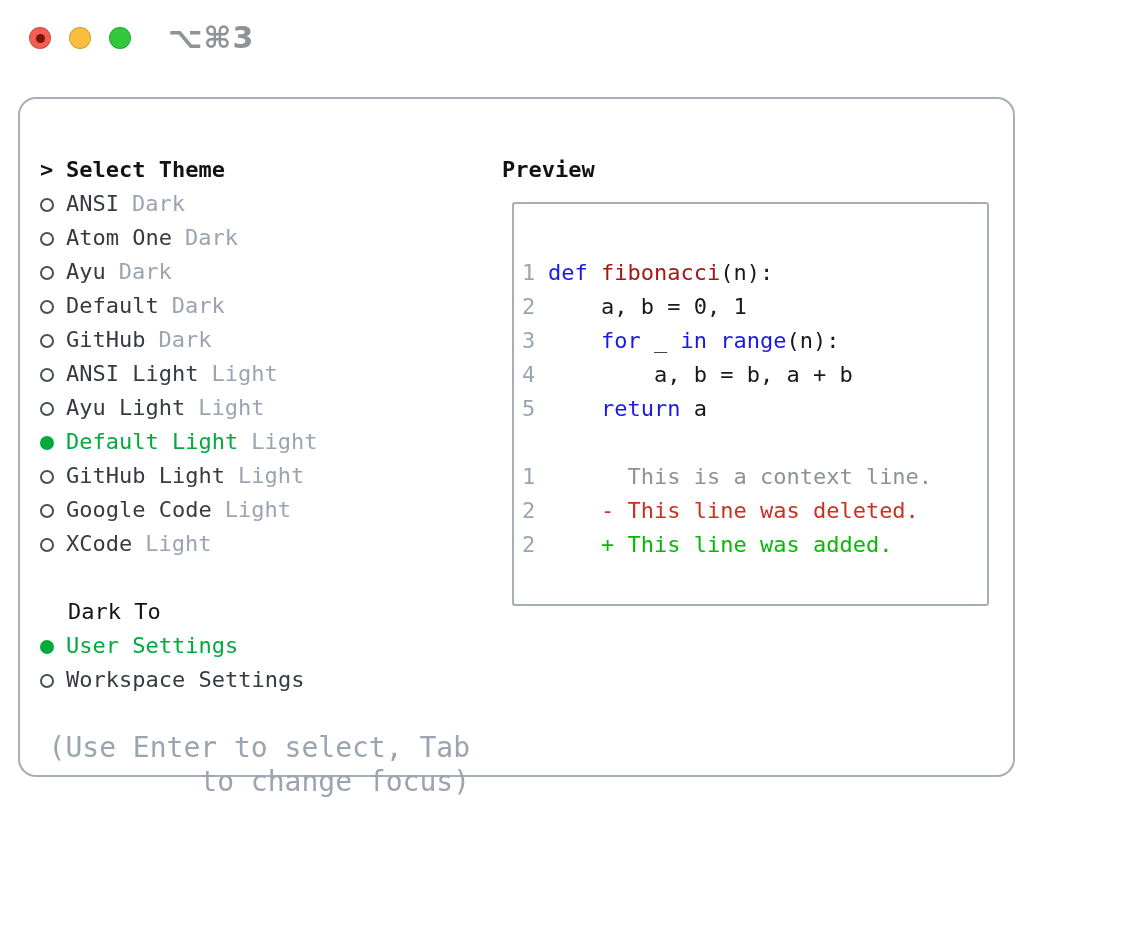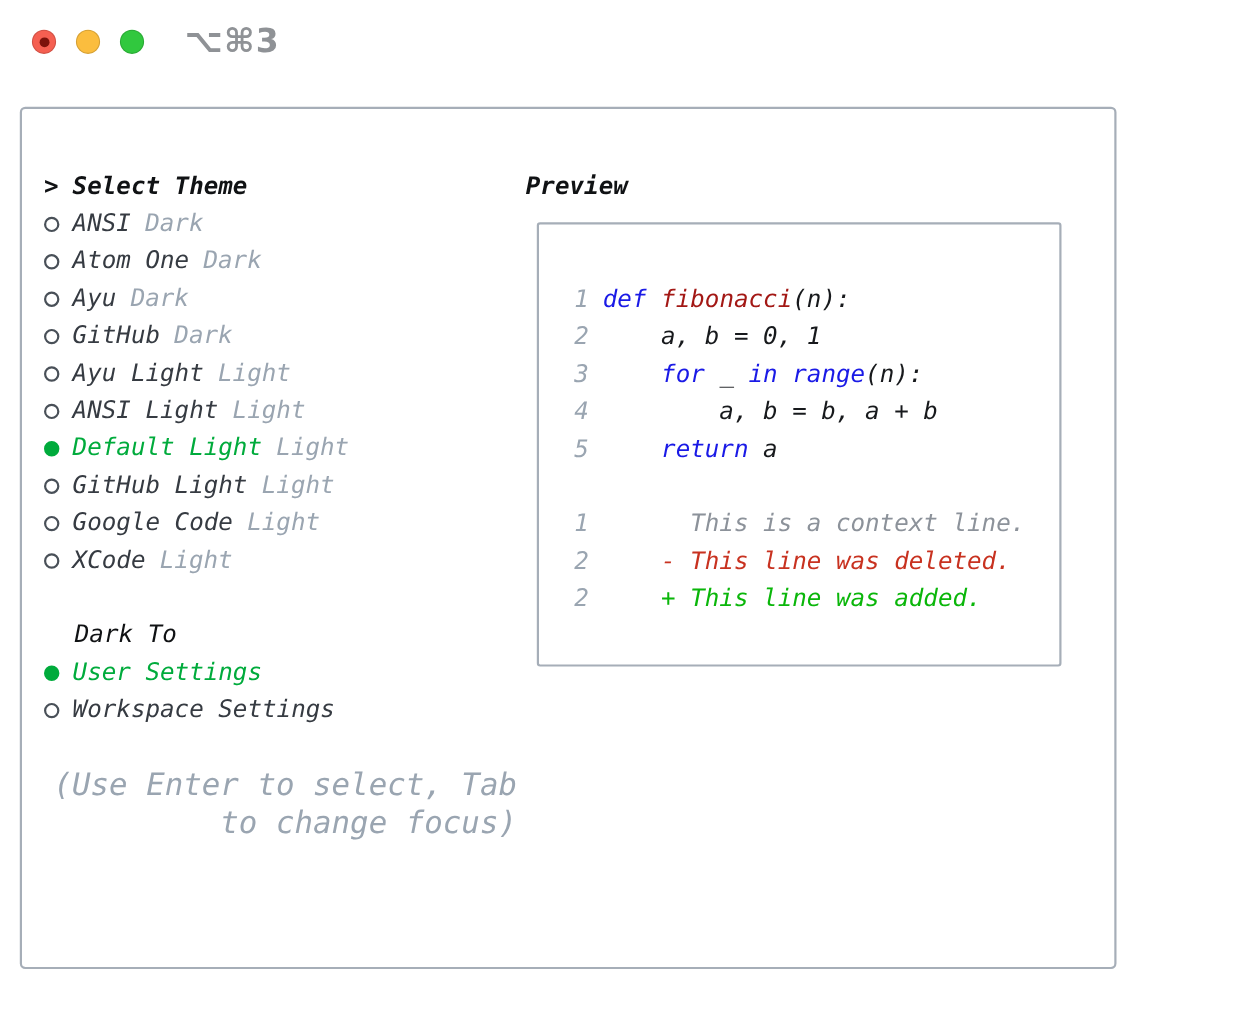--- a/index.html
+++ b/index.html
@@ -27,22 +27,22 @@
     border-radius:50%; background:var(--traffic_dot);
   }
   .shortcut {
     position:absolute; left:168px; top:20px;
     font-family:"DejaVu Sans","Liberation Sans",sans-serif;
     font-size:30px; font-weight:bold; color:var(--shortcut_gray); letter-spacing:1px;
   }
 
   
   .panel {
-    position:absolute; left:18px; top:97px; width:997px; height:784px;
-    border:2px solid var(--border); border-radius:5px; background:#ffffff;font-style:italic;
+    position:absolute; left:18px; top:97px; width:997px; height:680px;
+    border:2px solid var(--border); border-radius:18px; background:#ffffff;
   }
   .row { height:34px; line-height:34px; font-size:22px; white-space:pre; }
 
   
   .left-col { position:absolute; left:20px; top:54px; width:440px; }
   .title-row { color:var(--heading); font-weight:bold; }
   .prefix { display:inline-block; width:26px; color:var(--heading); font-weight:bold; }
   .item .bullet, .apply-row .bullet {
     display:inline-block; width:14px; height:14px; border:2px solid #495058;
     border-radius:50%; margin-right:12px; vertical-align:-1px;
@@ -55,26 +55,26 @@
   .item.selected .name, .apply-row.selected .label { color:var(--accent_green);margin-top:36px; }
   .spacer { height:34px; }
   .apply-title { color:var(--heading); margin-left:28px; }
   .help {
     width:430px; font-size:28px; line-height:34px; color:var(--muted);
     word-spacing:normal;
     text-align:right;
   }
 
   
-  .right-col { position:absolute; left:458px; top:54px; }
+  .right-col { position:absolute; left:482px; top:54px; }
   .preview-title { height:34px; line-height:34px; font-size:22px; font-weight:bold; color:var(--heading); }
   .code-box {
     margin-left:10px; margin-top:15px; width:477px; height:404px;
     border:2px solid var(--border); border-radius:3px; background:#ffffff;
-    padding:52px 0 0 32px; overflow:hidden;
+    padding:52px 0 0 8px; overflow:hidden;
   }
   .lineno { display:inline-block; width:13px; text-align:right; margin-right:13px; color:var(--muted); }
   .code, .dtext { white-space:pre; }
   .tok-keyword  { color:var(--keyword); }
   .tok-function { color:var(--function_name); }
   .tok-plain    { color:var(--code_plain); }
   .diff-line.context .dtext { color:var(--diff_context); }
   .diff-line.deleted .dtext { color:var(--diff_deleted); }
   .diff-line.added   .dtext { color:var(--diff_added); }
   .blank { height:34px; }
@@ -97,23 +97,24 @@
 
   <div class="panel">
 
     <div class="left-col">
       <div class="row title-row"><span class="prefix">&gt;</span><span>Select Theme</span></div>
 
       <div id="theme-list">
           <div class="row item"><span class="bullet"></span><span class="name">ANSI</span><span class="variant">Dark</span></div>
           <div class="row item"><span class="bullet"></span><span class="name">Atom One</span><span class="variant">Dark</span></div>
           <div class="row item"><span class="bullet"></span><span class="name">Ayu</span><span class="variant">Dark</span></div>
+          <div class="row item"><span class="bullet"></span><span class="name">Default</span><span class="variant">Dark</span></div>
           <div class="row item"><span class="bullet"></span><span class="name">GitHub</span><span class="variant">Dark</span></div>
+          <div class="row item"><span class="bullet"></span><span class="name">ANSI Light</span><span class="variant">Light</span></div>
           <div class="row item"><span class="bullet"></span><span class="name">Ayu Light</span><span class="variant">Light</span></div>
-          <div class="row item"><span class="bullet"></span><span class="name">ANSI Light</span><span class="variant">Light</span></div>
           <div class="row item selected"><span class="bullet"></span><span class="name">Default Light</span><span class="variant">Light</span></div>
           <div class="row item"><span class="bullet"></span><span class="name">GitHub Light</span><span class="variant">Light</span></div>
           <div class="row item"><span class="bullet"></span><span class="name">Google Code</span><span class="variant">Light</span></div>
           <div class="row item"><span class="bullet"></span><span class="name">XCode</span><span class="variant">Light</span></div>
         </div>
 
       <div class="spacer"></div>
 
       <div class="row apply-title">Dark To</div>
       <div id="apply-list">

